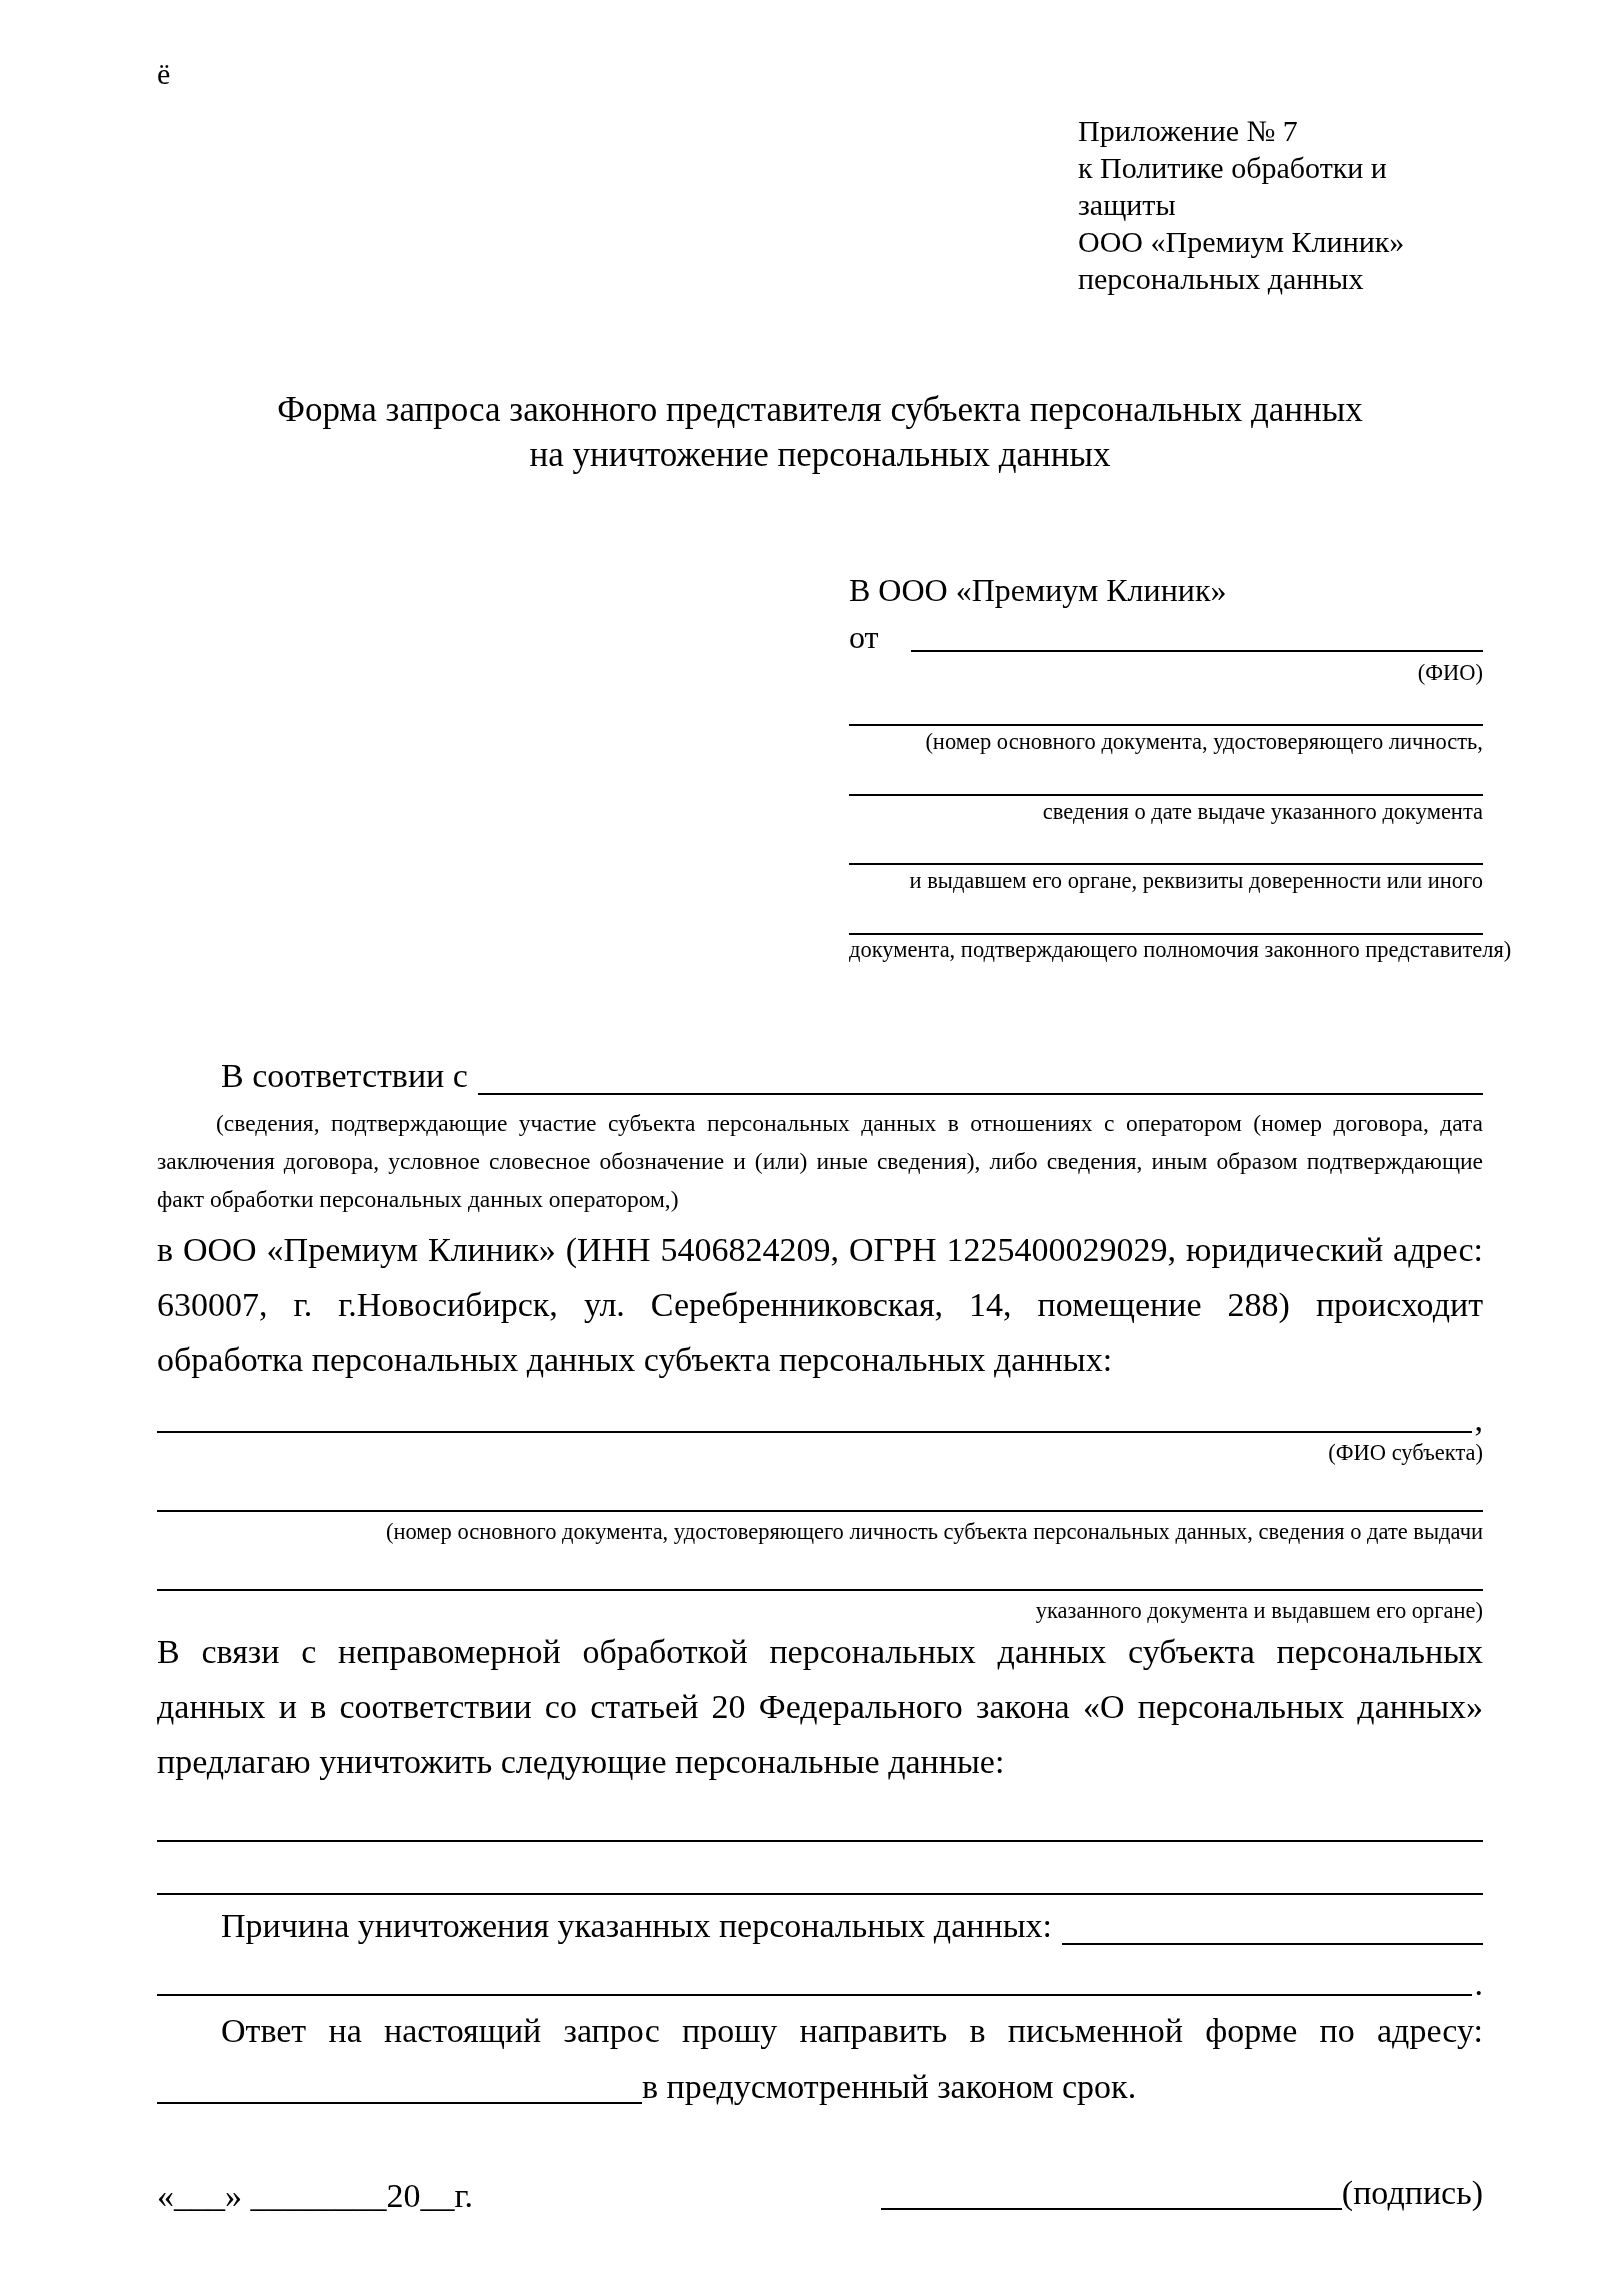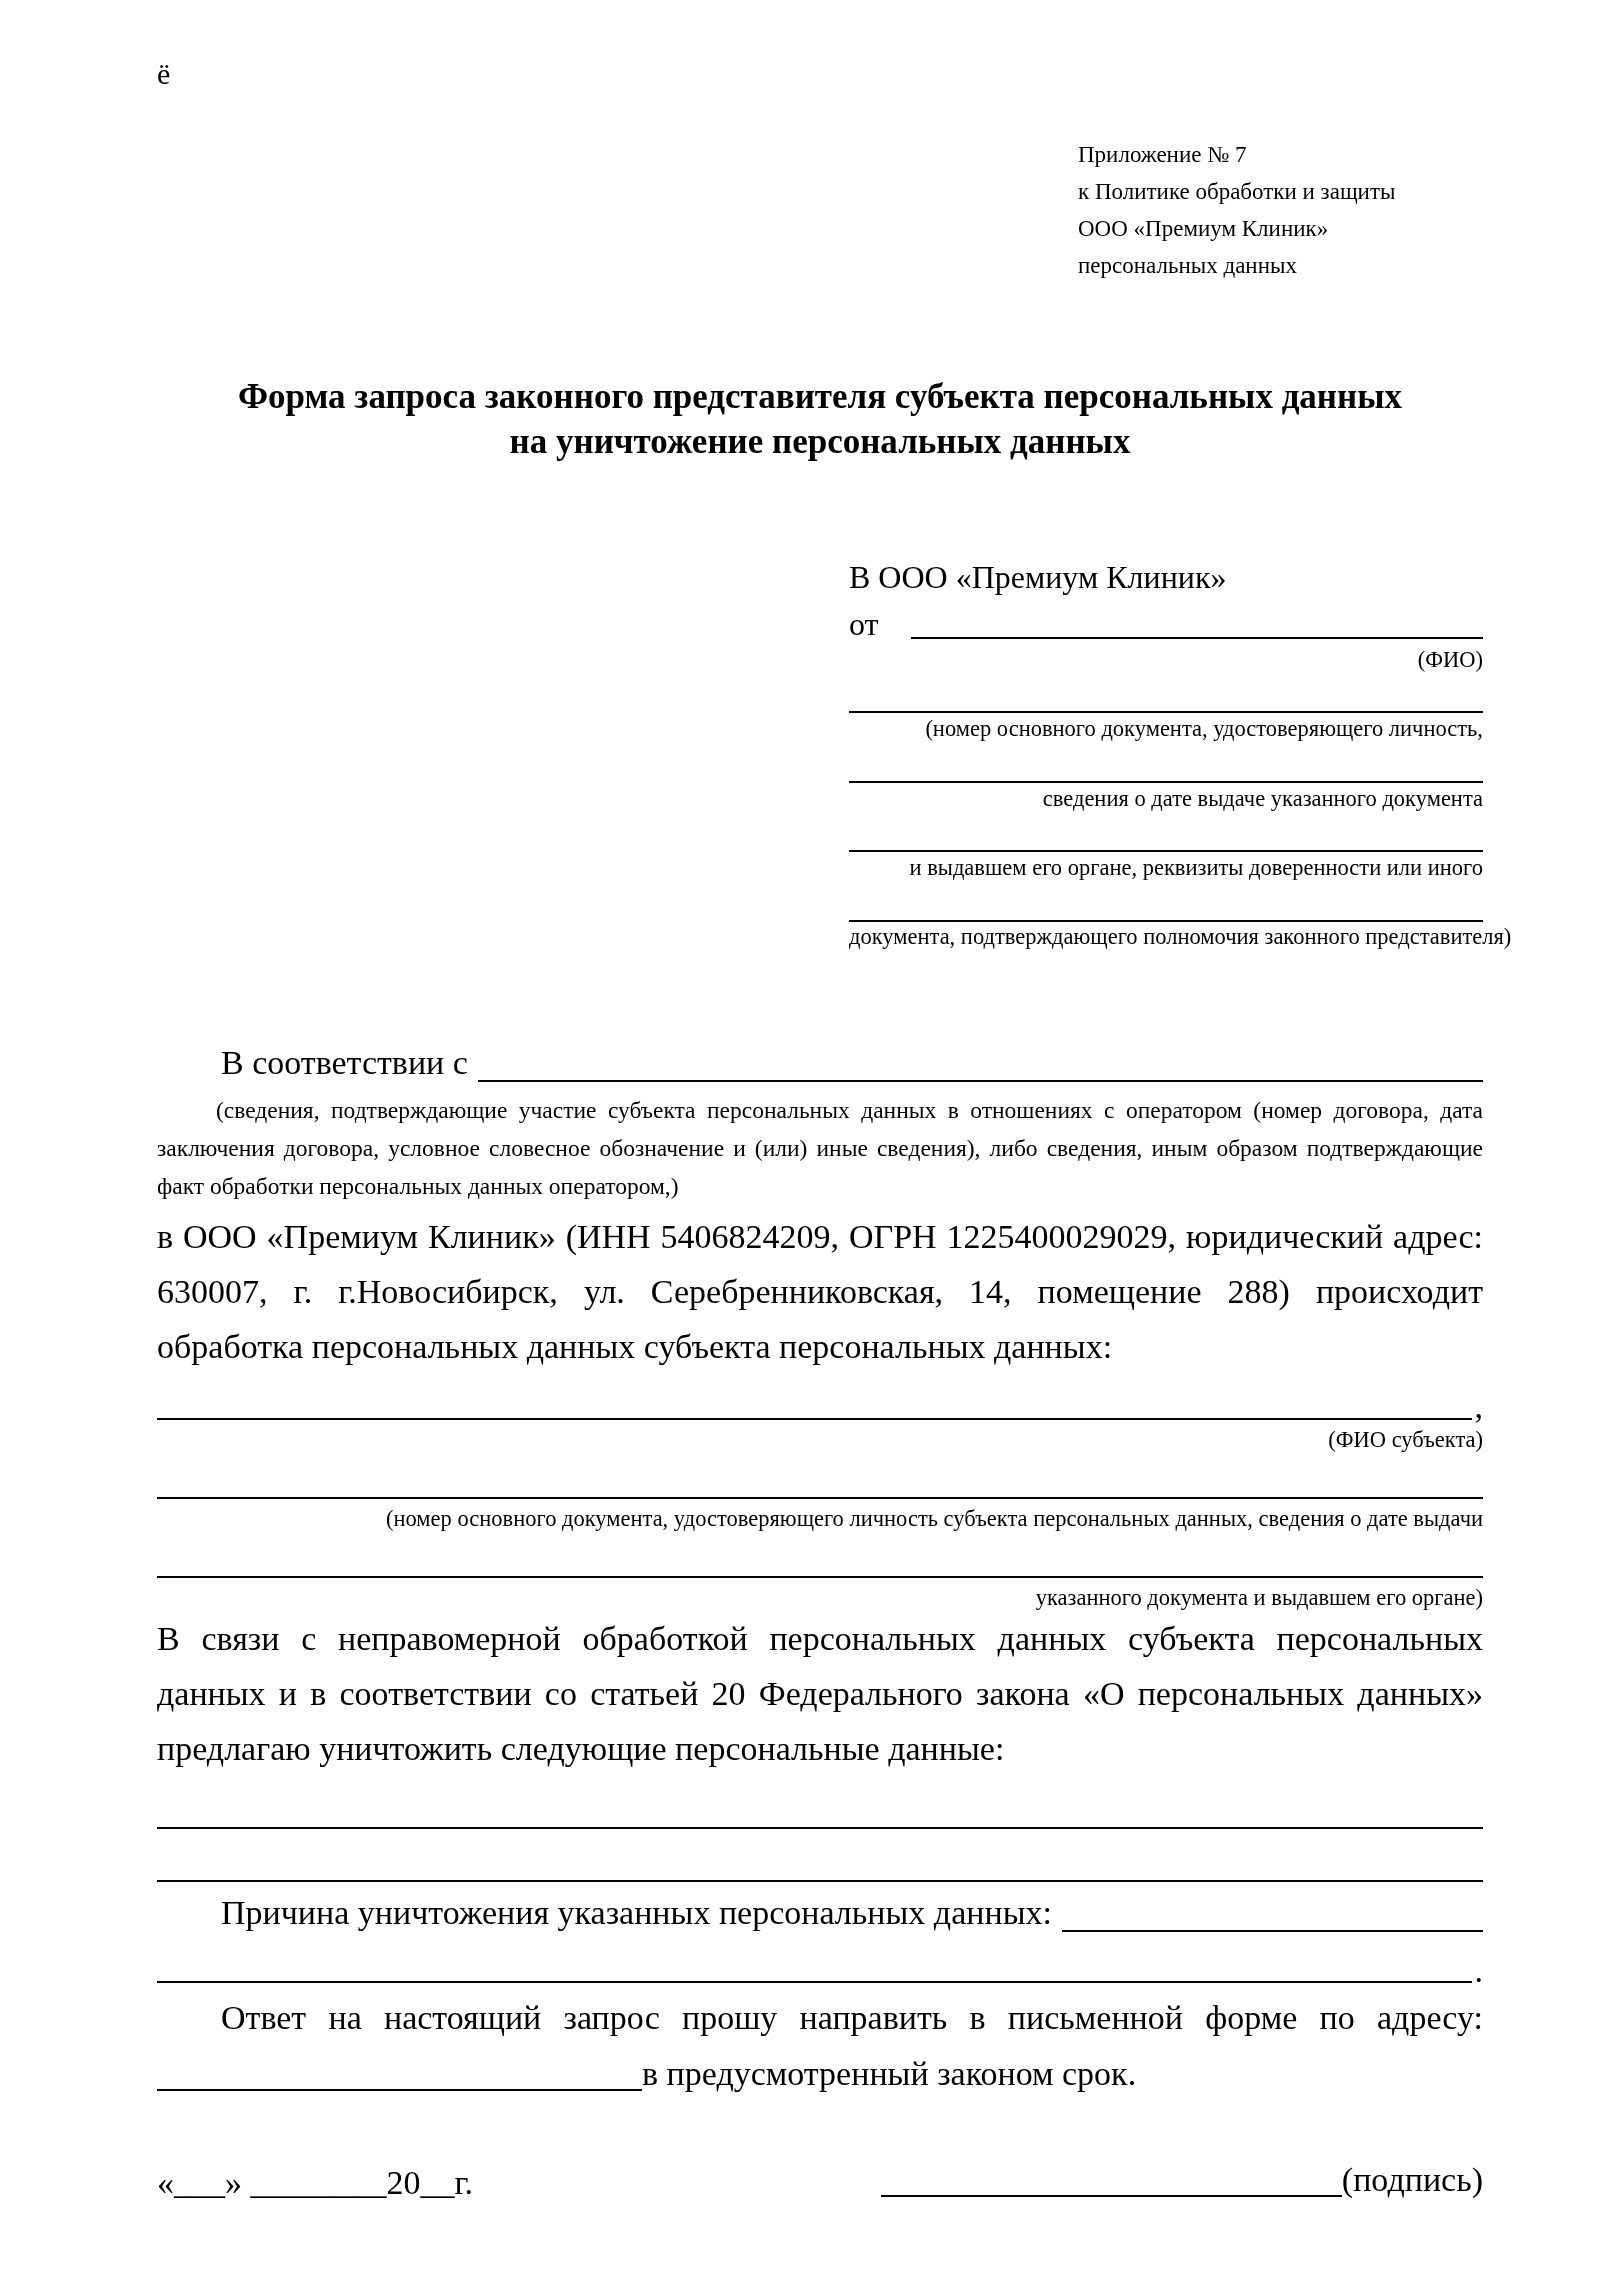--- a/index.html
+++ b/index.html
@@ -7,22 +7,22 @@
     position:relative;
     width:1621px;height:2293px;
     box-sizing:border-box;
     padding:54px 138px 0 157px;
     background:#ffffff;
     color:#000;
     font-family:"Liberation Serif","DejaVu Serif",serif;
     overflow:hidden;
   }
   .stray{font-size:30px;line-height:39px;}
-  .appendix{margin-left:921px;margin-top:43px;font-size:23px;line-height:37px;}
-  .title{margin-top:90px;font-size:35px;font-weight:bold;text-align:center;line-height:45px;}
+  .appendix{margin-left:921px;margin-top:19px;font-size:30px;line-height:37px;}
+  .title{margin-top:90px;font-size:35px;font-weight:normal;text-align:center;line-height:45px;}
   .recipient{margin-left:692px;margin-top:92px;width:634px;font-size:32px;}
   .to-line{line-height:43px;}
   .flex-row{display:flex;align-items:flex-end;}
   .from-row{height:45px;gap:25px;}
   .from-row .label{white-space:nowrap;line-height:39px;}
   .fill{flex:1;border-bottom:2.9px solid #000;margin-bottom:4.9px;}
   .from-row .fill{margin-left:7.8px;}
   .small-caption{font-size:22.5px;line-height:25.5px;text-align:right;padding-top:2.9px;}
   .nowrap{white-space:nowrap;}
   .write-line{height:39px;border-bottom:2.9px solid #000;}

